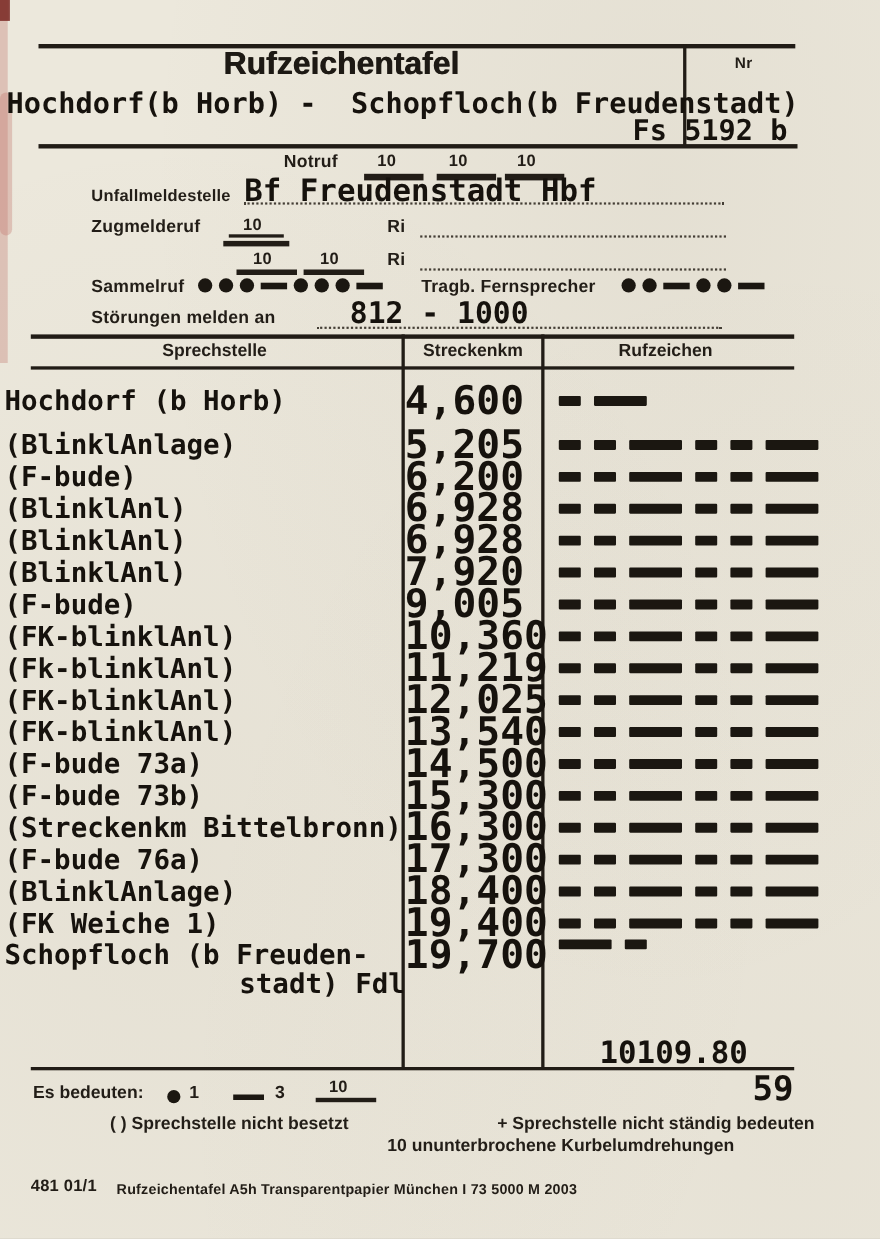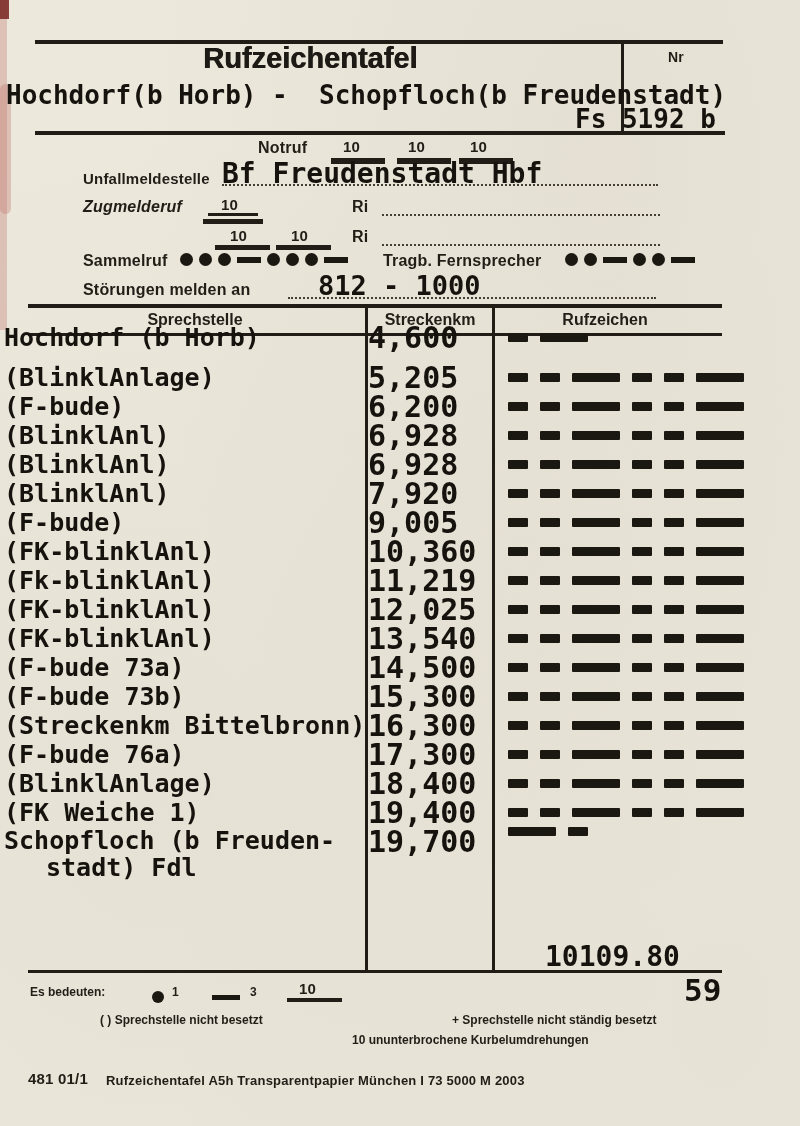--- a/index.html
+++ b/index.html
@@ -24,35 +24,35 @@
   
   .title{font-size:29px;font-weight:900;letter-spacing:0;text-shadow:0.7px 0 0 #221d17;}
   .route{font-size:26px;}
   
   .pat{display:flex;align-items:center;gap:6px;}
   .sym-dot{width:13px;height:13px;border-radius:50%;background:#1b1711;display:inline-block;}
   .sym-dash{width:24px;height:6px;background:#1b1711;display:inline-block;}
   .u-bar{background:#221d17;}
   
   .thead{font-weight:bold;font-size:16px;text-align:center;color:#221d17;}
-  .trows{left:0;top:323px;width:632px;}
+  .trows{left:0;top:350px;width:632px;}
   .trow{display:grid;grid-template-columns:368px 124px 1fr;height:29px;align-items:center;}
   .trow.first{margin-bottom:11px;}
   .trow.tall{height:58px;align-items:start;}
   .cell-name{padding-left:4px;font-family:"DejaVu Sans Mono", monospace;font-weight:bold;
              font-size:25px;color:#16120d;white-space:pre;line-height:27px;}
-  .cell-name .line2{padding-left:42px;}
+  .cell-name .line2{padding-left:42px;text-align:right;}
   .cell-km{text-align:left;padding-right:28px;font-family:"DejaVu Sans Mono", monospace;
-           font-weight:bold;font-size:30px;color:#16120d;line-height:29px;}
+           font-weight:bold;font-size:36px;color:#16120d;line-height:29px;}
   .cell-code{display:flex;align-items:center;gap:12px;padding-left:16px;}
   .trow.tall .cell-code,.trow.tall .cell-km{margin-top:0;}
   .mark{height:9px;background:#1b1711;border-radius:1px;display:inline-block;}
   .mark.short{width:20px;}
   .mark.long{width:48px;}
-  .small-bold{font-weight:bold;font-size:12px;color:#221d17;}
+  .small-bold{font-weight:bold;font-size:16px;color:#221d17;}
 </style>
 </head>
 <body>
 
 <div class="page">
 
   <div class="abs edge-pink"></div>
   <div class="abs edge-smudge"></div>
   <div class="abs corner-mark"></div>
 
@@ -69,21 +69,21 @@
   <div class="abs lbl" style="left:408px;top:138px;font-size:15px;">10</div>
   <div class="abs lbl" style="left:470px;top:138px;font-size:15px;">10</div>
   <div class="abs u-bar" style="left:331px;top:158px;width:54px;height:6px;"></div>
   <div class="abs u-bar" style="left:397px;top:158px;width:54px;height:6px;"></div>
   <div class="abs u-bar" style="left:459px;top:158px;width:54px;height:6px;"></div>
 
   <div class="abs lbl" style="left:83px;top:170px;font-size:15px;">Unfallmeldestelle</div>
   <div class="abs dots" style="left:222px;top:184px;width:436px;"></div>
   <div class="abs typed" style="left:222px;top:157px;font-size:28px;">Bf Freudenstadt Hbf</div>
 
-  <div class="abs lbl" style="left:83px;top:198px;font-size:16px;font-style:italic;">Zugmelderuf</div>
+  <div class="abs lbl" style="left:83px;top:198px;font-size:16px;">Zugmelderuf</div>
   <div class="abs lbl" style="left:221px;top:196px;font-size:15px;">10</div>
   <div class="abs u-bar" style="left:208px;top:213px;width:50px;height:3px;"></div>
   <div class="abs u-bar" style="left:203px;top:219px;width:60px;height:5px;"></div>
   <div class="abs lbl" style="left:352px;top:198px;font-size:16px;">Ri</div>
   <div class="abs dots" style="left:382px;top:214px;width:278px;"></div>
 
   <div class="abs lbl" style="left:230px;top:227px;font-size:15px;">10</div>
   <div class="abs u-bar" style="left:215px;top:245px;width:55px;height:5px;"></div>
   <div class="abs lbl" style="left:291px;top:227px;font-size:15px;">10</div>
   <div class="abs u-bar" style="left:276px;top:245px;width:55px;height:5px;"></div>
@@ -341,18 +341,18 @@
   <span class="abs sym-dot" style="left:152px;top:991px;width:12px;height:12px;"></span>
   <div class="abs small-bold" style="left:172px;top:985px;">1</div>
   <span class="abs sym-dash" style="left:212px;top:995px;width:28px;height:5px;"></span>
   <div class="abs small-bold" style="left:250px;top:985px;">3</div>
   <div class="abs lbl" style="left:299px;top:980px;font-size:15px;">10</div>
   <div class="abs u-bar" style="left:287px;top:998px;width:55px;height:4px;"></div>
   <div class="abs small-bold" style="left:352px;top:1033px;">10 ununterbrochene Kurbelumdrehungen</div>
   <div class="abs typed" style="left:684px;top:972px;font-size:31px;">59</div>
 
   <div class="abs small-bold" style="left:100px;top:1013px;">( ) Sprechstelle nicht besetzt</div>
-  <div class="abs small-bold" style="left:452px;top:1013px;">+ Sprechstelle nicht ständig besetzt</div>
+  <div class="abs small-bold" style="left:452px;top:1013px;">+ Sprechstelle nicht ständig bedeuten</div>
 
   <div class="abs lbl" style="left:28px;top:1070px;font-size:15px;">481 01/1</div>
   <div class="abs lbl" style="left:106px;top:1073px;font-size:13px;">Rufzeichentafel A5h Transparentpapier München I 73 5000 M 2003</div>
 
 </div>
 
 </body></html>

